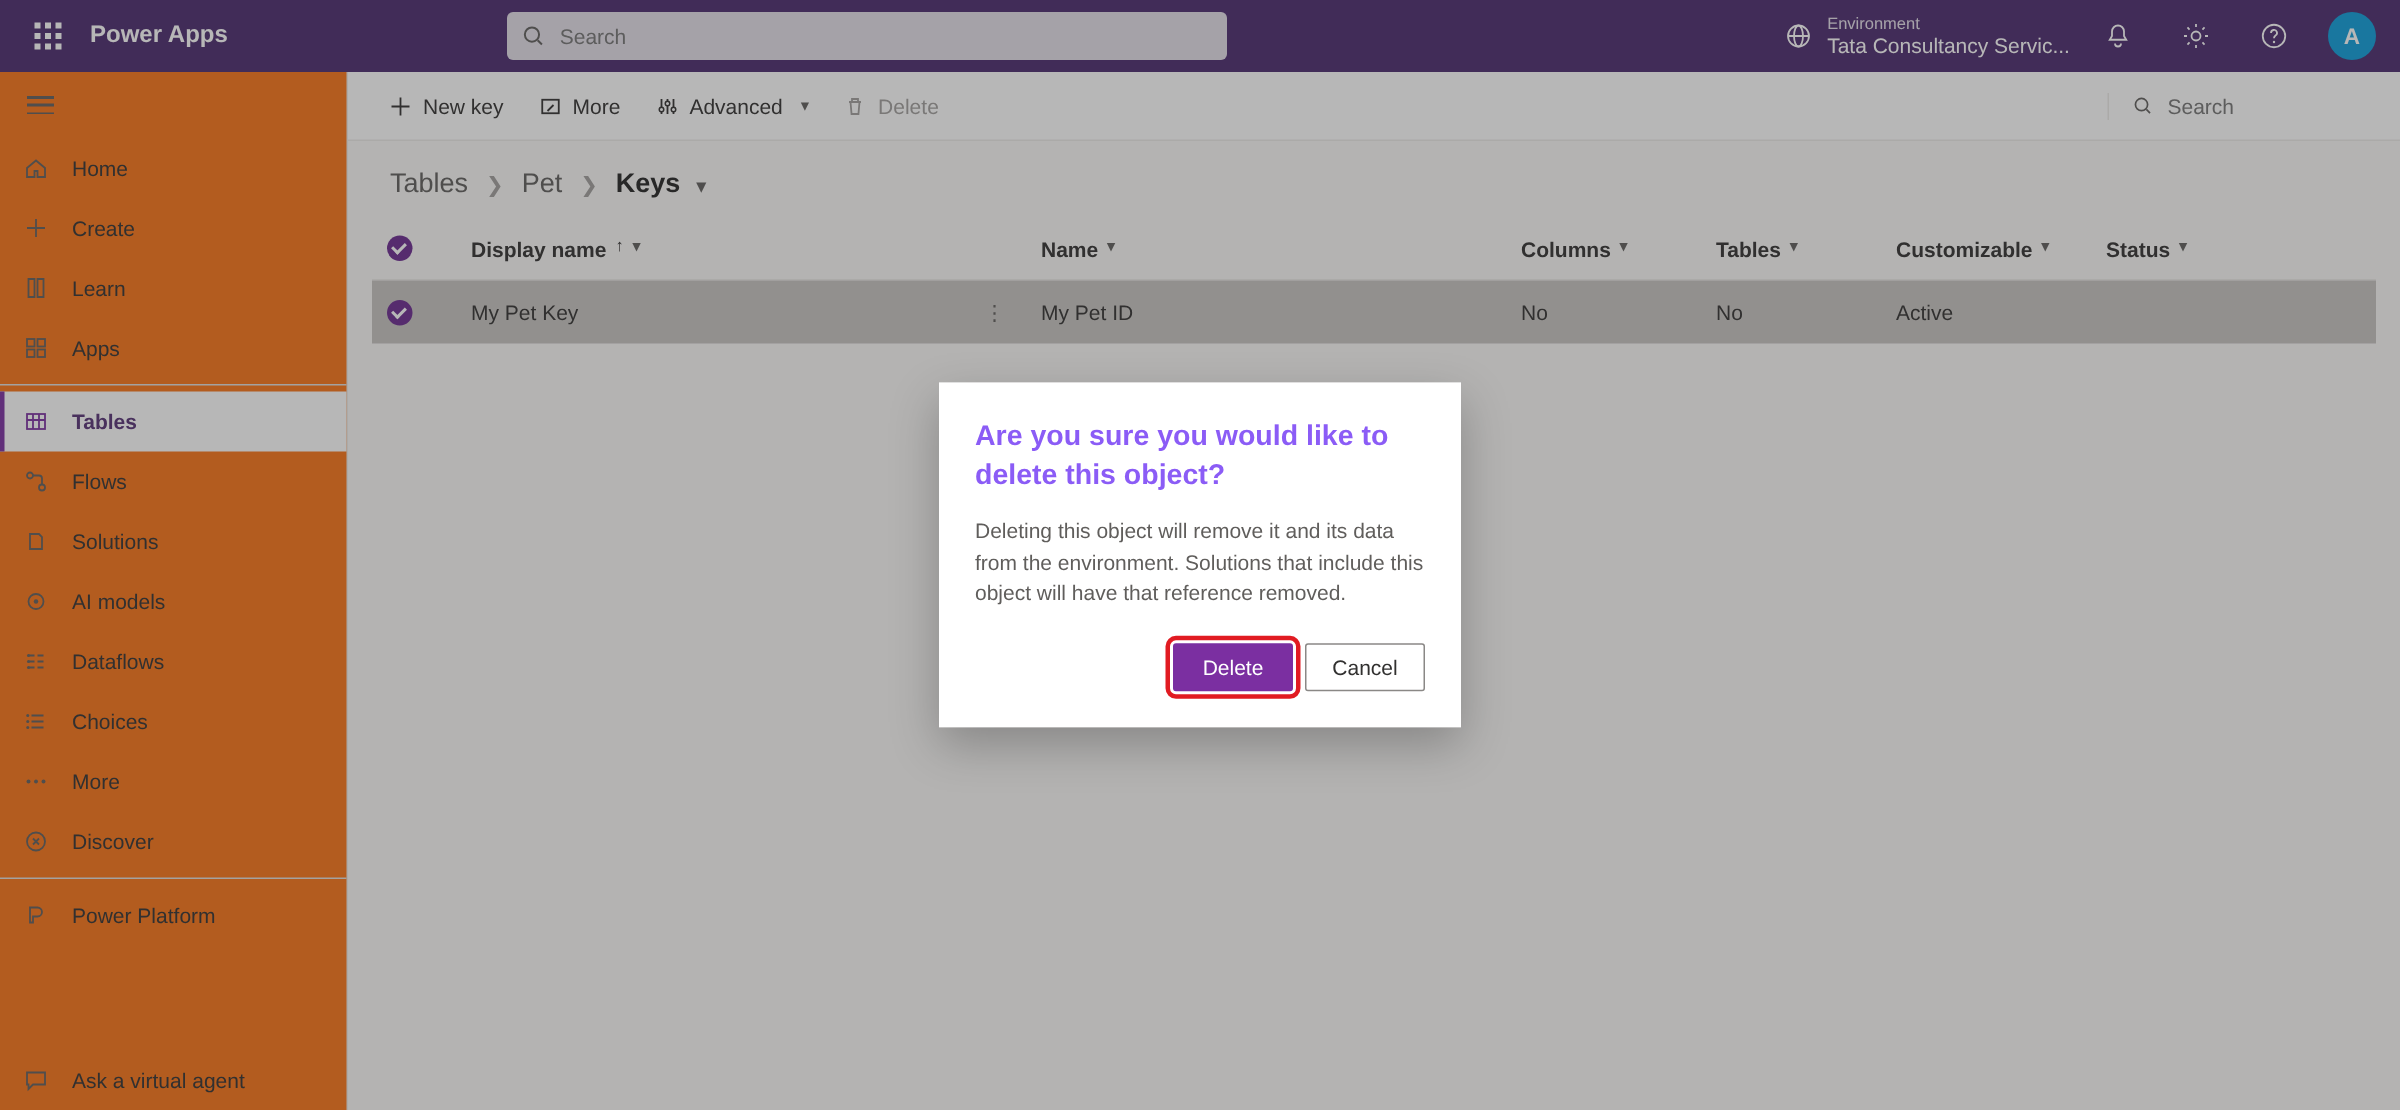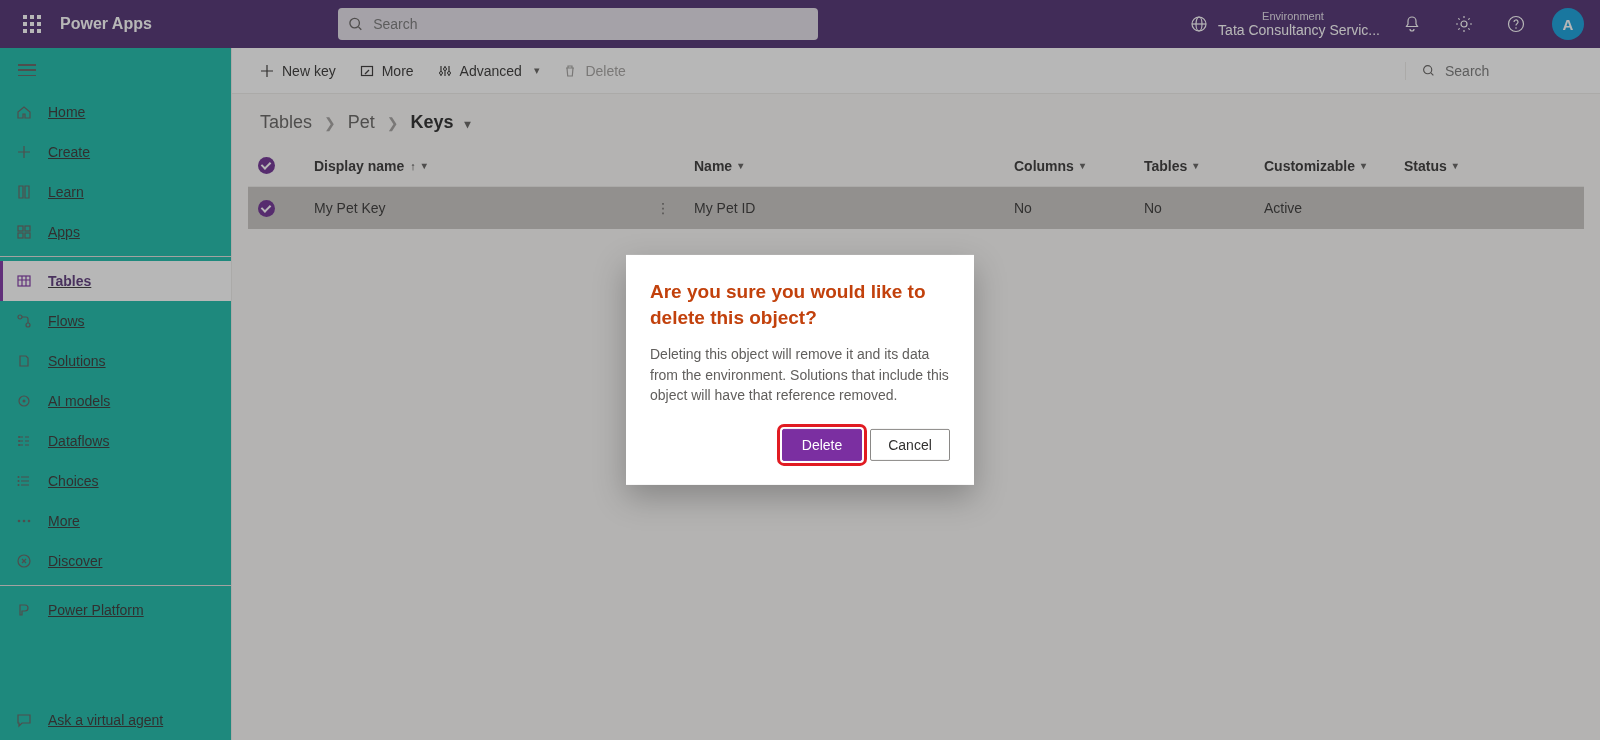--- a/index.html
+++ b/index.html
@@ -41,32 +41,32 @@
     display:flex; align-items:center;
     padding: 0 10px;
     gap:8px;
     color:#605e5c;
   }
   .search-wrap input {
     border:none; outline:none; background:transparent; width:100%; font-size:14px; color:#323130;
   }
   .header-right { display:flex; align-items:center; gap:12px; margin-left:auto; }
   .env-block { display:flex; align-items:center; gap:10px; color:#fff; }
-  .env-text small { display:block; font-size:11px; opacity:.85;margin-left:44px; }
+  .env-text small { display:block; font-size:11px; opacity:.85; }
   .env-text span { font-size:14px; }
   .header-icon { width:40px; height:48px; display:flex; align-items:center; justify-content:center; cursor:pointer; }
   .avatar {
     width:32px; height:32px; border-radius:50%; background:#0d9dda; color:#fff;
     display:flex; align-items:center; justify-content:center; font-weight:600; font-size:15px;
     margin: 0 8px 0 4px;
   }
   
   .shell { display:flex; height:calc(100% - 48px); }
   .sidebar {
-    width:232px; background:#14b8a6; border-right:1px solid #edebe9; display:flex; flex-direction:column;text-decoration:underline;
+    width:232px; background:#f97316; border-right:1px solid #edebe9; display:flex; flex-direction:column;
   }
   .hamburger { height:44px; display:flex; align-items:center; padding-left:18px; cursor:pointer; }
   .hamburger-lines { width:18px; height:12px; display:flex; flex-direction:column; justify-content:space-between; }
   .hamburger-lines span { height:1.5px; background:#605e5c; display:block; }
   .nav { display:flex; flex-direction:column; }
   .nav-item {
     height:40px; display:flex; align-items:center; padding-left:16px; gap:16px; cursor:pointer;
     color:#323130; font-size:14px;
   }
   .nav-item.active {
@@ -101,21 +101,21 @@
     font-size:18px; color:#605e5c;
   }
   .breadcrumbs .crumb { cursor:pointer; }
   .breadcrumbs .current { color:#242424; font-weight:600; }
   .breadcrumbs .chev-sep { color:#a19f9d; font-size:14px; }
   .breadcrumbs .chev-down { font-size:12px; margin-left:6px; color:#605e5c; }
 
   .table { padding: 0 16px; }
   .trow { display:grid; grid-template-columns: 56px 380px 320px 130px 120px 140px 1fr; align-items:center; height:42px; padding:0 10px; }
   .trow.header-row { color:#323130; font-weight:600; font-size:14px; border-bottom:1px solid #edebe9; }
-  .trow.header-row .hcell { display:flex; align-items:center; gap:6px; }
+  .trow.header-row .hcell { display:flex; align-items:flex-start; gap:6px; }
   .trow.body-row { background:#c7c4c1; color:#323130; }
   .cell.display { display:flex; align-items:center; justify-content:space-between; gap:8px; padding-right:24px; }
   .cell.display .more { color:#605e5c; cursor:pointer; }
   .selcircle {
     width:17px; height:17px; border-radius:50%; background:#6b2a90; position:relative;
   }
   .selcircle::after {
     content:""; position:absolute; left:5px; top:3px; width:4px; height:7px;
     border:solid #fff; border-width:0 2px 2px 0; transform:rotate(45deg);
   }
@@ -123,21 +123,21 @@
   .col-chev { font-size:10px; color:#605e5c; }
   
   .scrim {
     position:absolute; inset:0; background:rgba(50,49,48,0.35);
   }
   .dialog {
     position:absolute; left:50%; top:50%; transform:translate(-50%, -50%);
     width:348px; background:#fff; box-shadow:0 12px 30px rgba(0,0,0,.25);
     padding:24px;
   }
-  .dialog h2 { margin:0 0 14px; font-size:19px; font-weight:600; color:#c2410c; line-height:1.35; }
+  .dialog h2 { margin:0 0 14px; font-size:19px; font-weight:600; color:#8b5cf6; line-height:1.35; }
   .dialog p { margin:0 0 24px; font-size:14px; color:#605e5c; line-height:1.45; }
   .dialog-buttons { display:flex; justify-content:flex-end; gap:8px; }
   .btn {
     height:32px; min-width:80px; padding:0 16px; font-size:14px; border-radius:2px;
     display:flex; align-items:center; justify-content:center; cursor:pointer; font-family:inherit;
   }
   .btn-primary { background:#7b2fa1; color:#fff; border:1px solid #7b2fa1; }
   .btn-secondary { background:#fff; color:#323130; border:1px solid #8a8886; }
   .highlight-red { outline:3px solid #e11b22; outline-offset:2px; }
   svg { display:block; }

